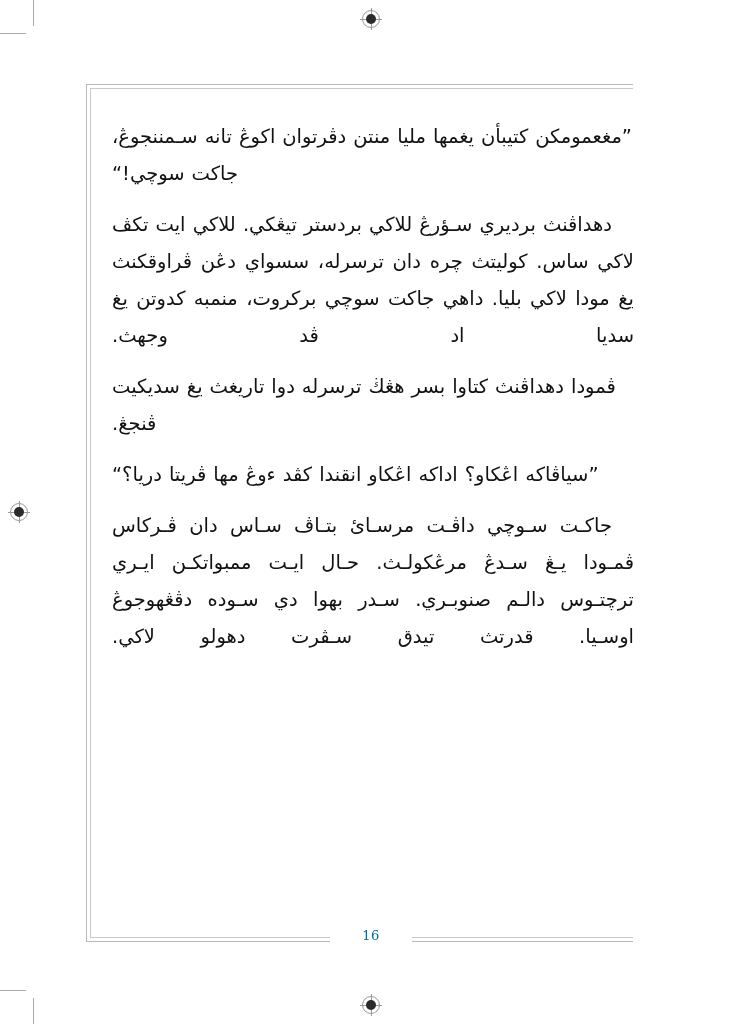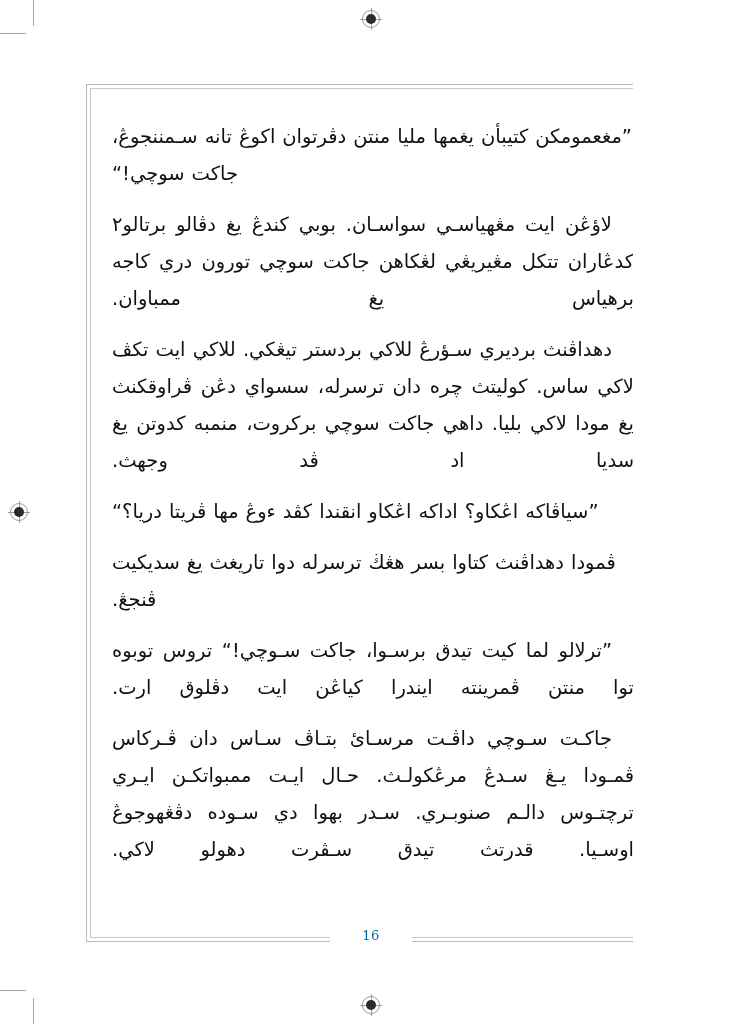--- a/index.html
+++ b/index.html
@@ -186,24 +186,22 @@
 
   <div class="crop h" style="left:716px; top:990px;"></div>
   <div class="crop v" style="left:709px; top:998px;"></div>
 
   <div id="frame-outer"></div>
   <div id="frame-inner"></div>
   <div id="folio-gap"></div>
 
   <div id="textblock">
     <p class="short">”مغعمومكن كتيبأن يغمها مليا منتن دڤرتوان اكوڠ تانه سـمننجوڠ، جاكت سوچي!“</p>
-    <p>لاؤڠن ايت مڠهياسـي سواسـان. بوبي كندڠ يغ دڤالو برتالو٢ كدڠاران تتكل مڠيريڠي لڠكاهن جاكت سوچي تورون دري كاجه برهياس يغ ممباوان.</p>
     <p>دهداڤنث برديري سـؤرڠ للاكي بردستر تيڠكي. للاكي ايت تكڤ لاكي ساس. كوليتث چره دان ترسرله، سسواي دڠن ڤراوقكنث يغ مودا لاكي بليا. داهي جاكت سوچي بركروت، منمبه كدوتن يغ سديا اد ڤد وجهث.</p>
+    <p class="short">ڤمودا دهداڤنث كتاوا بسر هڠڬ ترسرله دوا تاريغث يغ سديكيت ڤنجڠ.</p>
     <p class="short">”سياڤاكه اڠكاو؟ اداكه اڠكاو انقندا كڤد ءوڠ مها ڤريتا دريا؟“</p>
-    <p class="short">ڤمودا دهداڤنث كتاوا بسر هڠڬ ترسرله دوا تاريغث يغ سديكيت ڤنجڠ.</p>
-    <p>”ترلالو لما كيت تيدق برسـوا، جاكت سـوچي!“ تروس توبوه توا منتن ڤمرينته ايندرا كياڠن ايت دڤلوق ارت.</p>
     <p>جاكـت سـوچي داڤـت مرسـائ بتـاڤ سـاس دان ڤـركاس ڤمـودا يـڠ سـدڠ مرڠكولـث. حـال ايـت ممبواتكـن ايـري ترچتـوس دالـم صنوبـري. سـدر بهوا دي سـوده دڤڠهوجوڠ اوسـيا. قدرتث تيدق سـڤرت دهولو لاكي.</p>
 
   </div>
 
   <div id="folio">16</div>
 
 </div>
 
 </body></html>

